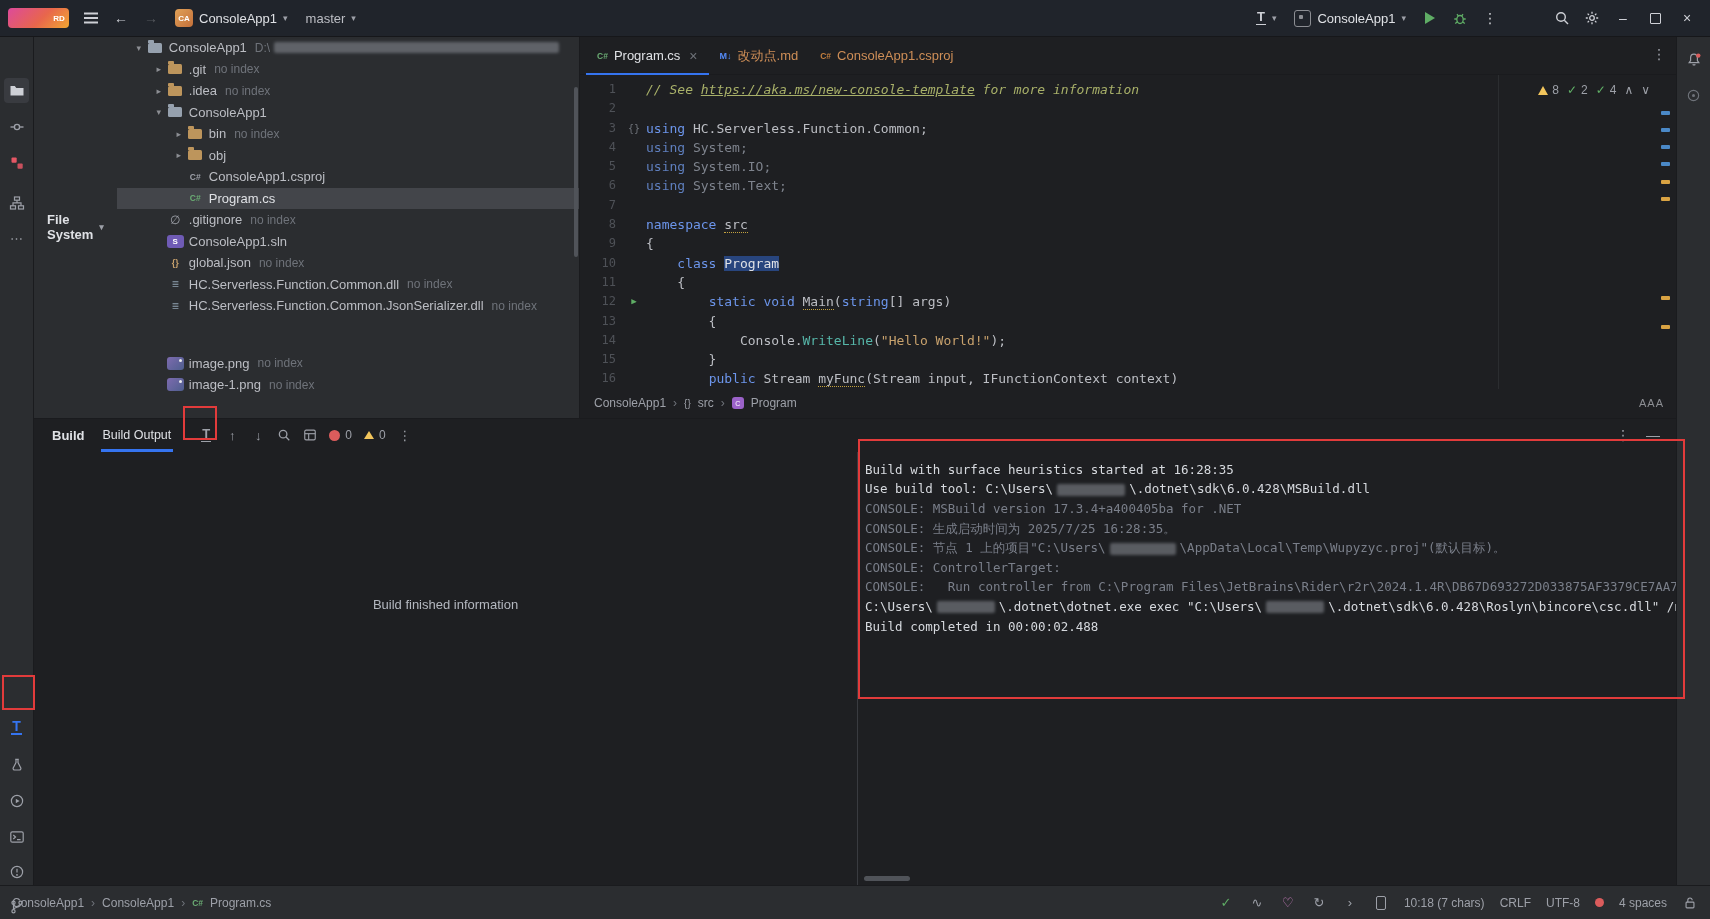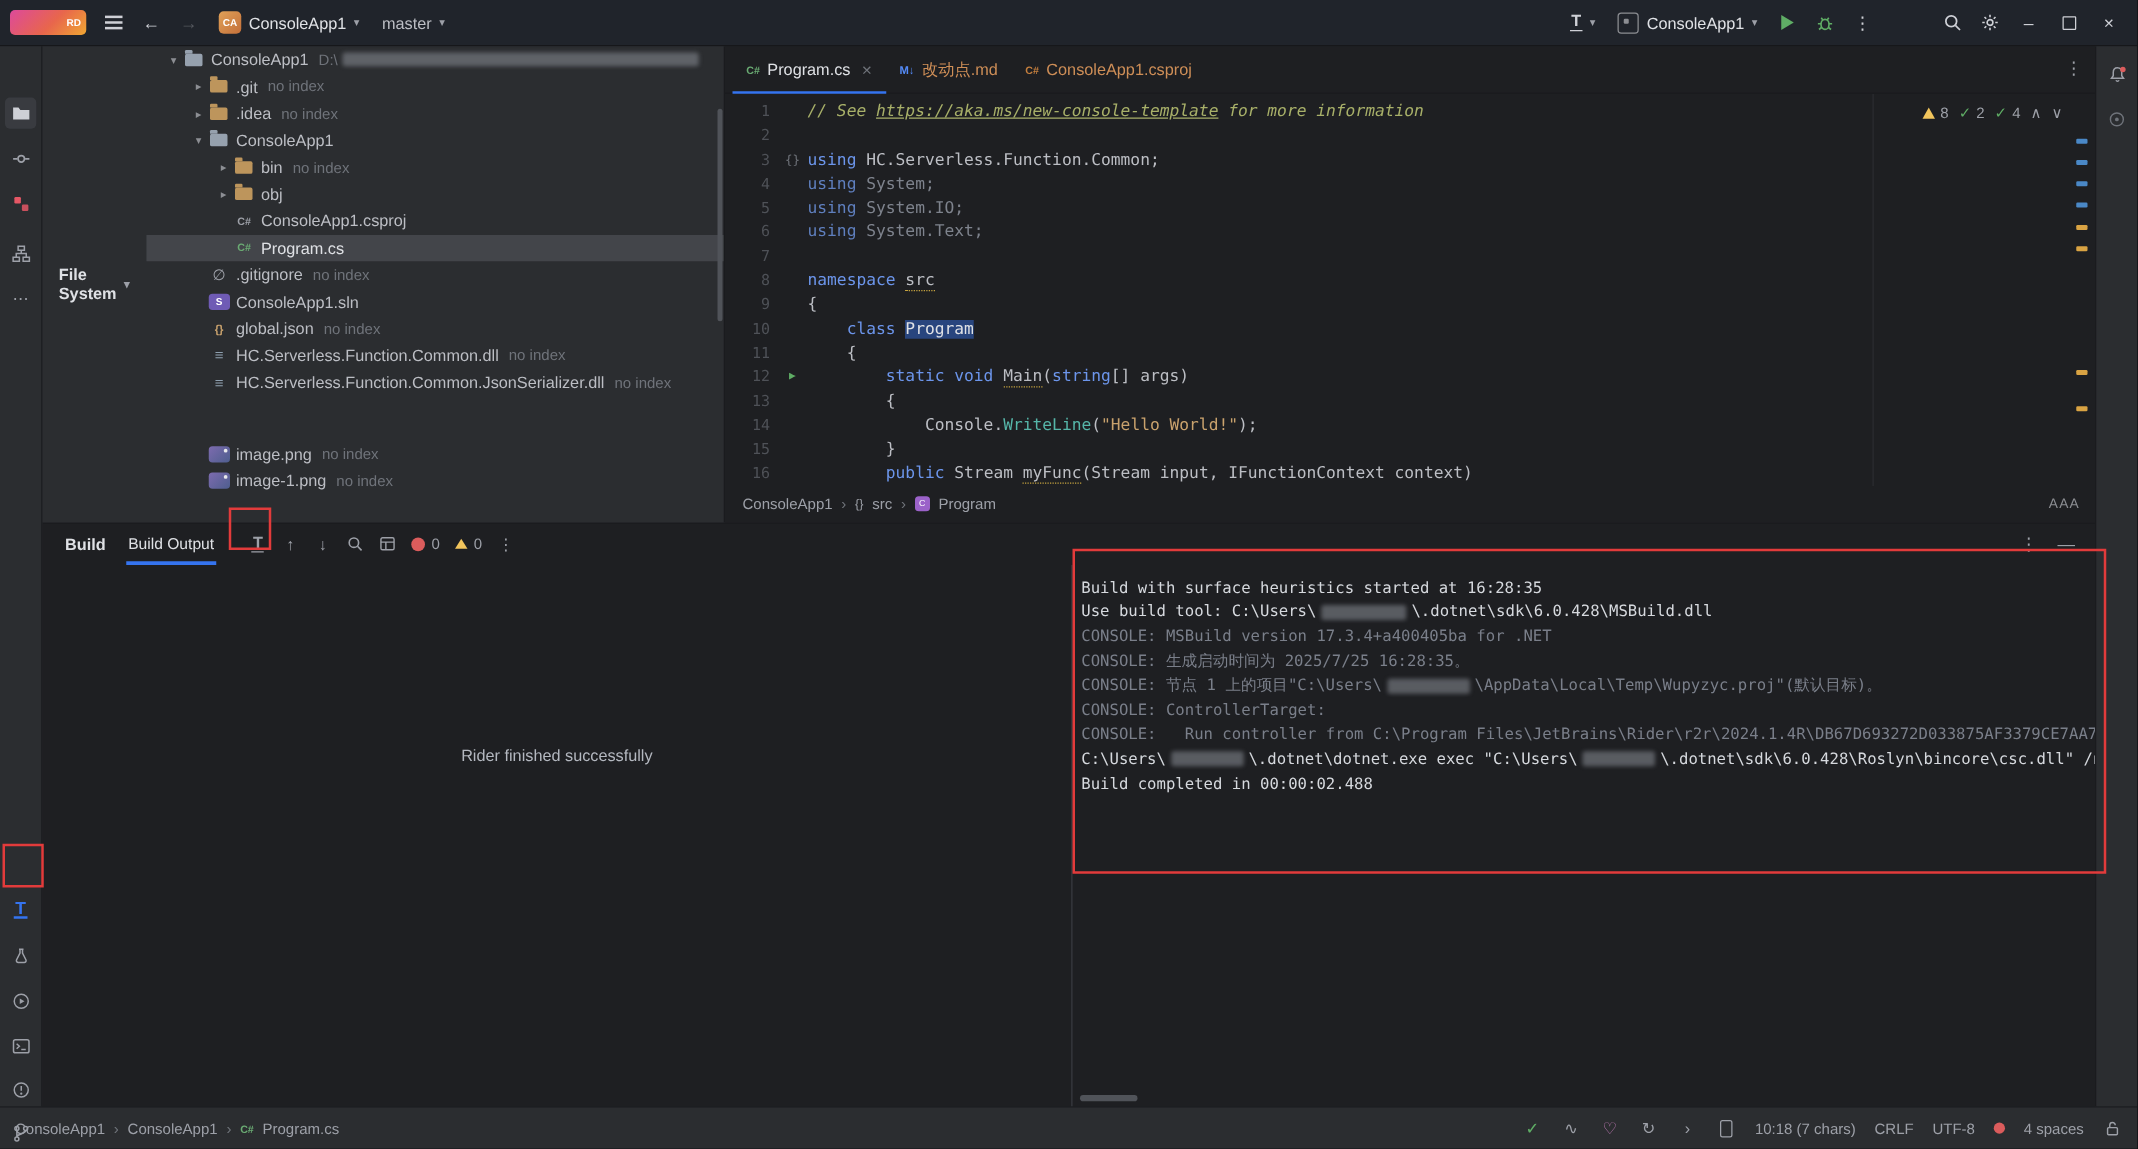--- a/index.html
+++ b/index.html
@@ -469,21 +469,21 @@
               <span>0</span>
             </span>
           <span class="bp-ic">⋮</span>
           <span class="bp-right">
             <span>⋮</span>
             <span>—</span>
           </span>
         </div>
         <div class="bp-content">
           <div class="bp-left">
-            <div class="bp-msg">Rider finished successfully</div>
+            <div class="bp-msg">Build finished information</div>
           </div>
           <div class="bp-console" id="console">
             <div class="con-line"><span>Build with surface heuristics started at 16:28:35</span></div>
               <div class="con-line"><span>Use build tool: C:\Users\</span><span class="redact" style="width: 68px;"></span><span>\.dotnet\sdk\6.0.428\MSBuild.dll</span></div>
               <div class="con-line dim"><span>CONSOLE: MSBuild version 17.3.4+a400405ba for .NET</span></div>
               <div class="con-line dim"><span>CONSOLE: 生成启动时间为 2025/7/25 16:28:35。</span></div>
               <div class="con-line dim"><span>CONSOLE: 节点 1 上的项目"C:\Users\</span><span class="redact" style="width: 66px;"></span><span>\AppData\Local\Temp\Wupyzyc.proj"(默认目标)。</span></div>
               <div class="con-line dim"><span>CONSOLE: ControllerTarget:</span></div>
               <div class="con-line dim"><span>CONSOLE:   Run controller from C:\Program Files\JetBrains\Rider\r2r\2024.1.4R\DB67D693272D033875AF3379CE7AA79\JetBr</span></div>
               <div class="con-line"><span>C:\Users\</span><span class="redact" style="width: 58px;"></span><span>\.dotnet\dotnet.exe exec "C:\Users\</span><span class="redact" style="width: 58px;"></span><span>\.dotnet\sdk\6.0.428\Roslyn\bincore\csc.dll" /noconfi</span></div>

